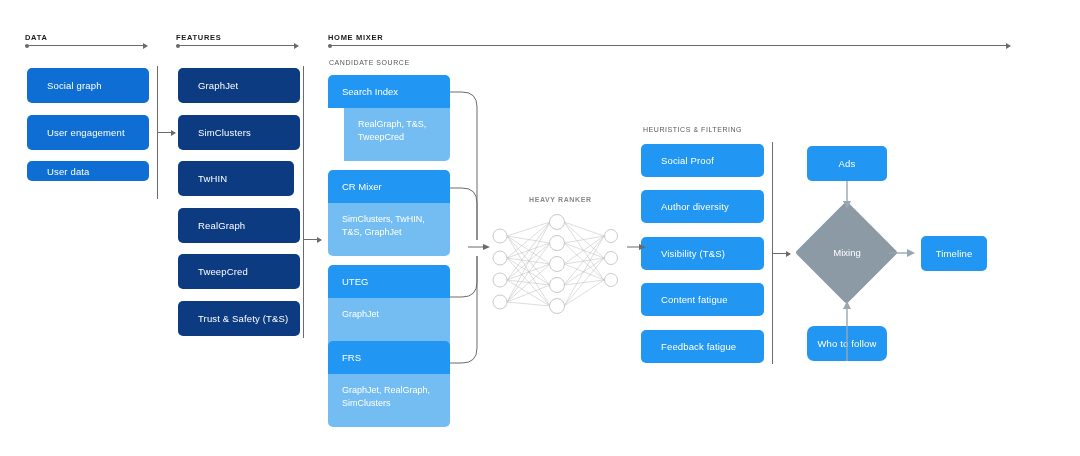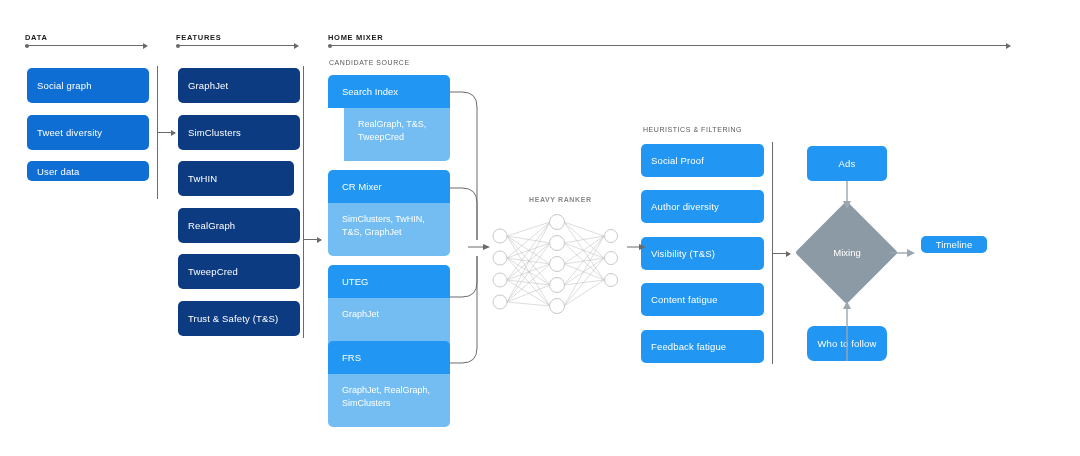--- a/index.html
+++ b/index.html
@@ -70,21 +70,21 @@
   .node {
     position: absolute;
     border-radius: 5px;
     color: #ffffff;
     display: flex;
     align-items: center;
     box-sizing: border-box;
     font-size: 9.5px;
     letter-spacing: 0.15px;
   }
-  .node.pad { padding-left: 10px; }
+  .node.pad { padding-left: 20px; }
 
   .node-data      { background: #0f6ed4; }
   .node-feature   { background: #0c3b82; }
   .node-heuristic { background: #2196f3; }
   .node-output    { background: #2196f3; }
 
   
   .cs-card {
     position: absolute;
     border-radius: 5px;
@@ -183,21 +183,21 @@
   </div>
   <div>
     <div class="stage-label" style="left:328px; top:33px;">HOME MIXER</div>
     <div class="stage-rule" style="left:328px; top:45px; width:682px;"></div>
   </div>
 
   <div class="sub-label" style="left:329px; top:59px;">CANDIDATE SOURCE</div>
   <div class="sub-label" style="left:643px; top:126px;">HEURISTICS &amp; FILTERING</div>
 
   <div class="node node-data pad" style="left:27px; top:68px; width:122px; height:35px;">Social graph</div>
-  <div class="node node-data pad" style="left:27px; top:115px; width:122px; height:35px;">Tweet diversity</div>
+  <div class="node node-data pad" style="left:27px; top:115px; width:122px; height:35px;">User engagement</div>
   <div class="node node-data pad" style="left:27px; top:161px; width:122px; height:20px;">User data</div>
 
   <div class="node node-feature pad" style="left:178px; top:68px; width:122px; height:35px;">GraphJet</div>
   <div class="node node-feature pad" style="left:178px; top:115px; width:122px; height:35px;">SimClusters</div>
   <div class="node node-feature pad" style="left:178px; top:161px; width:116px; height:35px;">TwHIN</div>
   <div class="node node-feature pad" style="left:178px; top:208px; width:122px; height:35px;">RealGraph</div>
   <div class="node node-feature pad" style="left:178px; top:254px; width:122px; height:35px;">TweepCred</div>
   <div class="node node-feature pad" style="left:178px; top:301px; width:122px; height:35px;">Trust &amp; Safety (T&amp;S)</div>
 
   <div class="cs-card" style="left:328px; top:75px; width:122px;">
@@ -226,21 +226,21 @@
   <div class="node node-heuristic pad" style="left:641px; top:190px; width:123px; height:33px;">Author diversity</div>
   <div class="node node-heuristic pad" style="left:641px; top:237px; width:123px; height:33px;">Visibility (T&amp;S)</div>
   <div class="node node-heuristic pad" style="left:641px; top:283px; width:123px; height:33px;">Content fatigue</div>
   <div class="node node-heuristic pad" style="left:641px; top:330px; width:123px; height:33px;">Feedback fatigue</div>
 
   <div class="diamond" style="left:810px; top:216px; width:73px; height:73px;"></div>
   <div class="diamond-label" style="left:807px; top:247px; width:80px;">Mixing</div>
 
   <div class="node node-output" style="left:807px; top:146px; width:80px; height:35px; justify-content:center;">Ads</div>
   <div class="node node-output" style="left:807px; top:326px; width:80px; height:35px; justify-content:center;border-radius:7px;">Who to follow</div>
-  <div class="node node-output" style="left:921px; top:236px; width:66px; height:17px; justify-content:center;">Timeline</div>
+  <div class="node node-output" style="left:921px; top:236px; width:66px; height:35px; justify-content:center;">Timeline</div>
 
   <div class="rail" style="left:157px; top:66px;  height:133px;"></div>
   <div class="rail-arrow" style="left:157px; top:132px; width:18px;"></div>
 
   <div class="rail" style="left:303px; top:66px;  height:272px;"></div>
   <div class="rail-arrow" style="left:303px; top:239px; width:18px;"></div>
 
   <div class="rail" style="left:772px; top:142px; height:222px;"></div>
   <div class="rail-arrow" style="left:772px; top:253px; width:18px;"></div>
 

